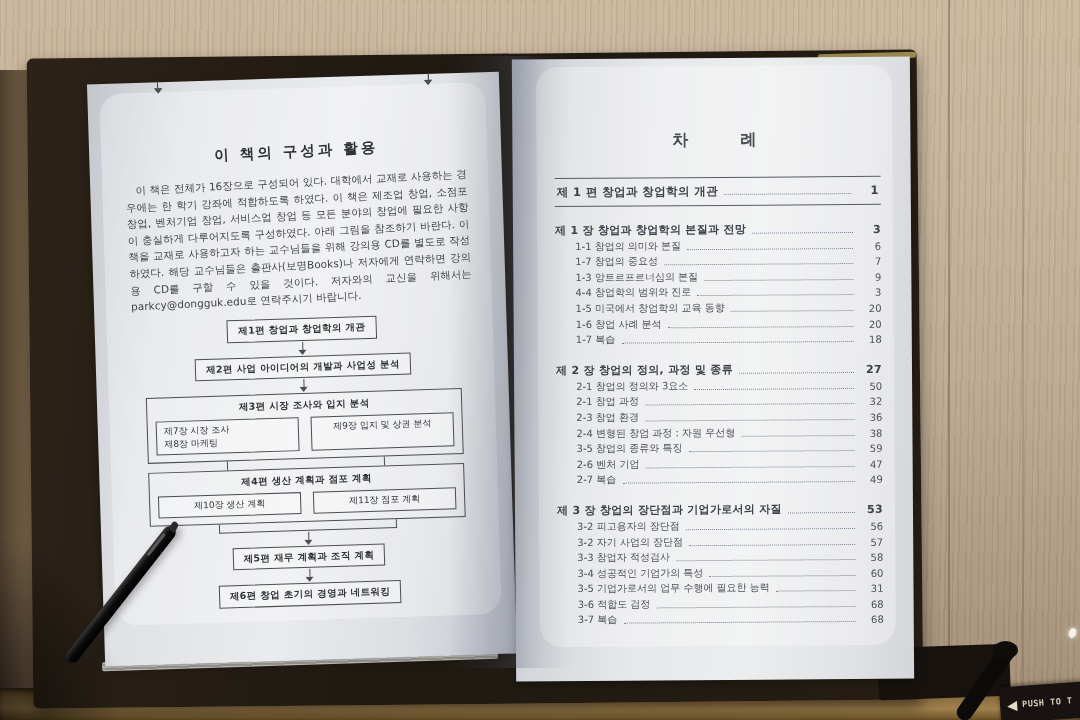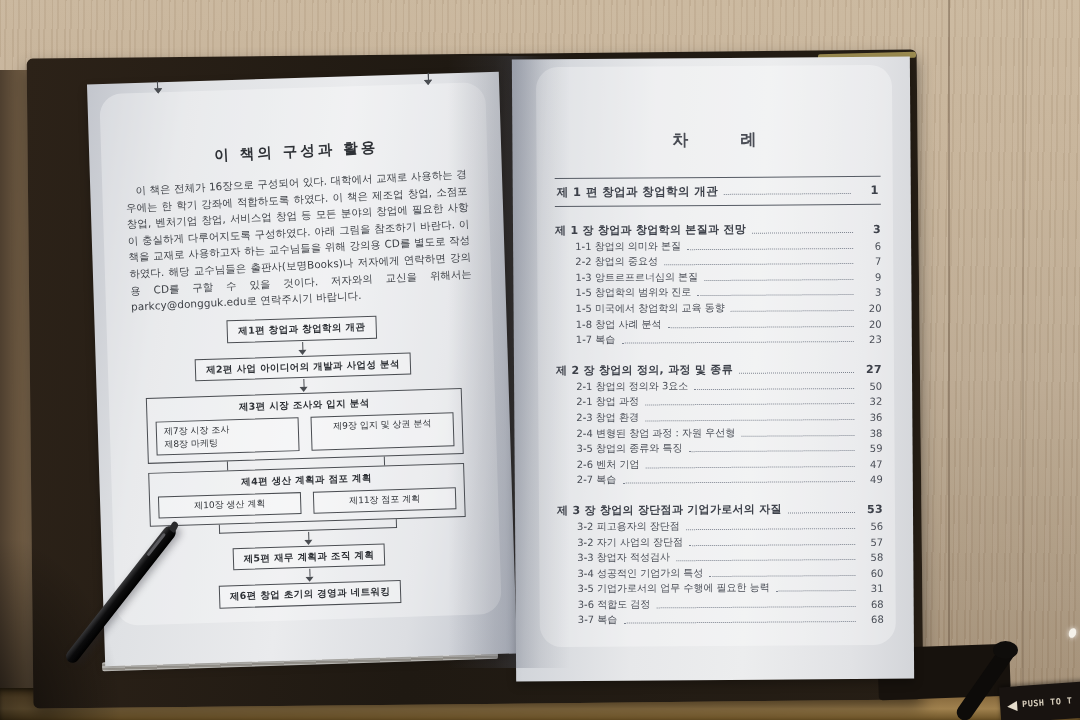--- a/index.html
+++ b/index.html
@@ -206,48 +206,48 @@
               <span class="toc-label">제 1 장 창업과 창업학의 본질과 전망</span>
               <span class="toc-dots"></span>
               <span class="toc-page">3</span>
             </div>
             <div class="toc-row">
               <span class="toc-label">1-1 창업의 의미와 본질</span>
               <span class="toc-dots"></span>
               <span class="toc-page">6</span>
             </div>
             <div class="toc-row">
-              <span class="toc-label">2-2 창업의 중요성</span>
+              <span class="toc-label">1-7 창업의 중요성</span>
               <span class="toc-dots"></span>
               <span class="toc-page">7</span>
             </div>
             <div class="toc-row">
               <span class="toc-label">1-3 앙트르프르너십의 본질</span>
               <span class="toc-dots"></span>
               <span class="toc-page">9</span>
             </div>
             <div class="toc-row">
-              <span class="toc-label">1-5 창업학의 범위와 진로</span>
+              <span class="toc-label">4-4 창업학의 범위와 진로</span>
               <span class="toc-dots"></span>
               <span class="toc-page">3</span>
             </div>
             <div class="toc-row">
               <span class="toc-label">1-5 미국에서 창업학의 교육 동향</span>
               <span class="toc-dots"></span>
               <span class="toc-page">20</span>
             </div>
             <div class="toc-row">
-              <span class="toc-label">1-8 창업 사례 분석</span>
+              <span class="toc-label">1-6 창업 사례 분석</span>
               <span class="toc-dots"></span>
               <span class="toc-page">20</span>
             </div>
             <div class="toc-row">
               <span class="toc-label">1-7 복습</span>
               <span class="toc-dots"></span>
-              <span class="toc-page">23</span>
+              <span class="toc-page">18</span>
             </div>
           </div>
           <div class="toc-chapter">
             <div class="toc-row toc-head">
               <span class="toc-label">제 2 장 창업의 정의, 과정 및 종류</span>
               <span class="toc-dots"></span>
               <span class="toc-page">27</span>
             </div>
             <div class="toc-row">
               <span class="toc-label">2-1 창업의 정의와 3요소</span>

